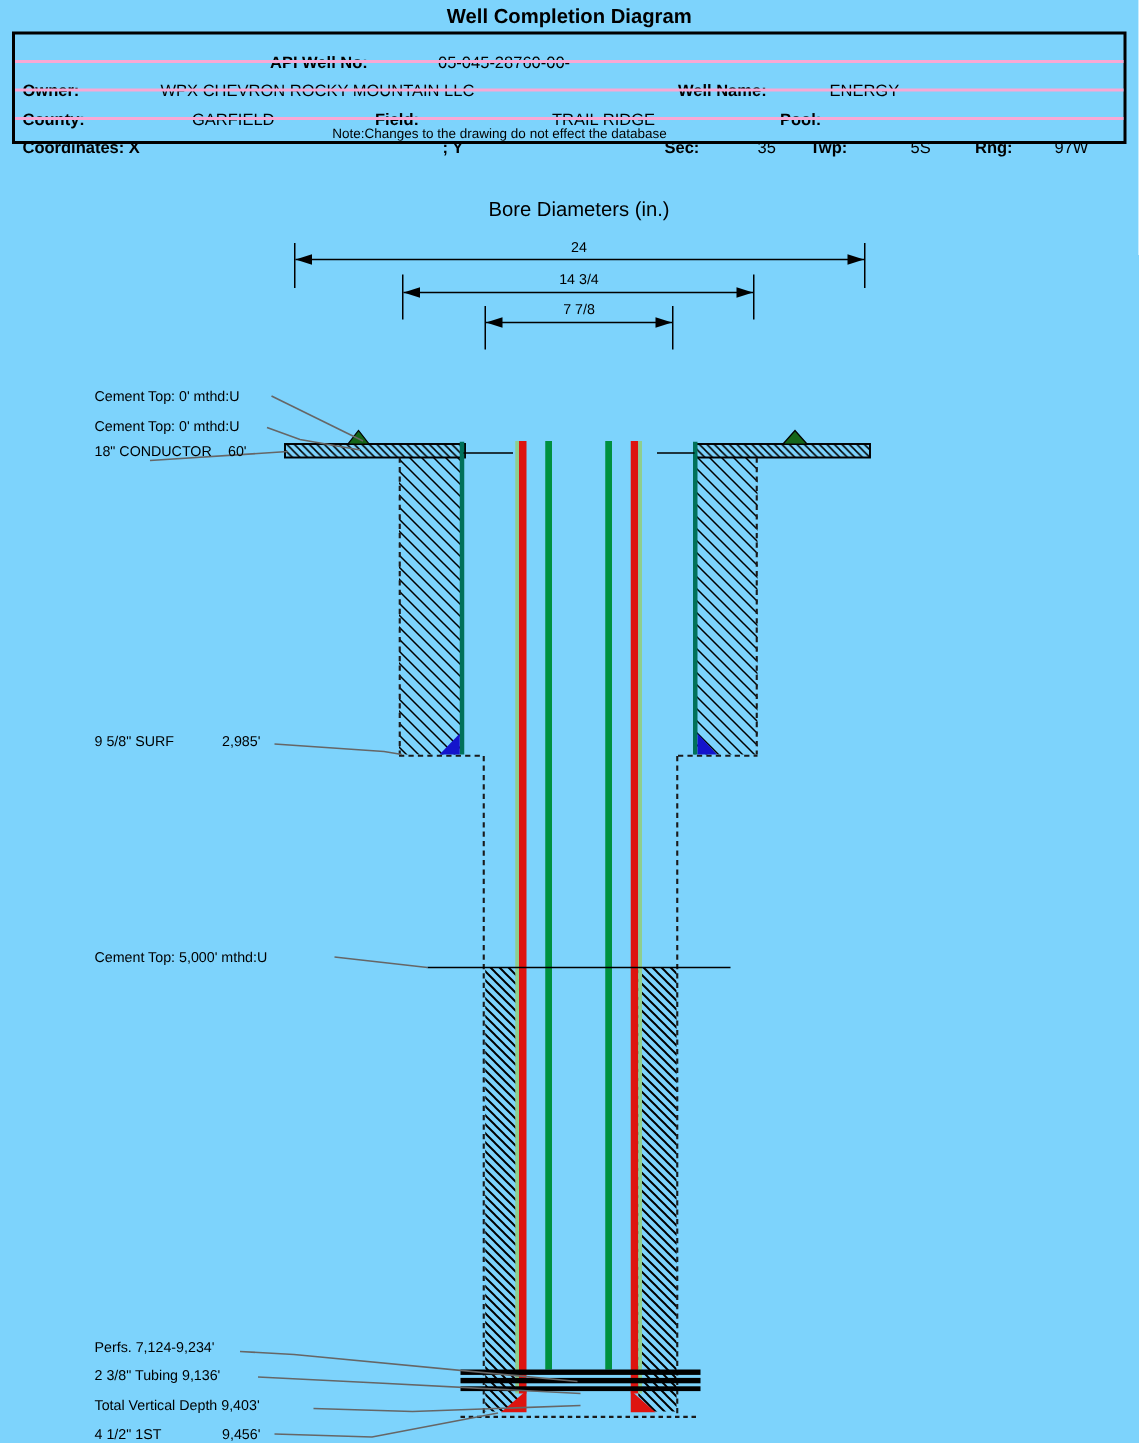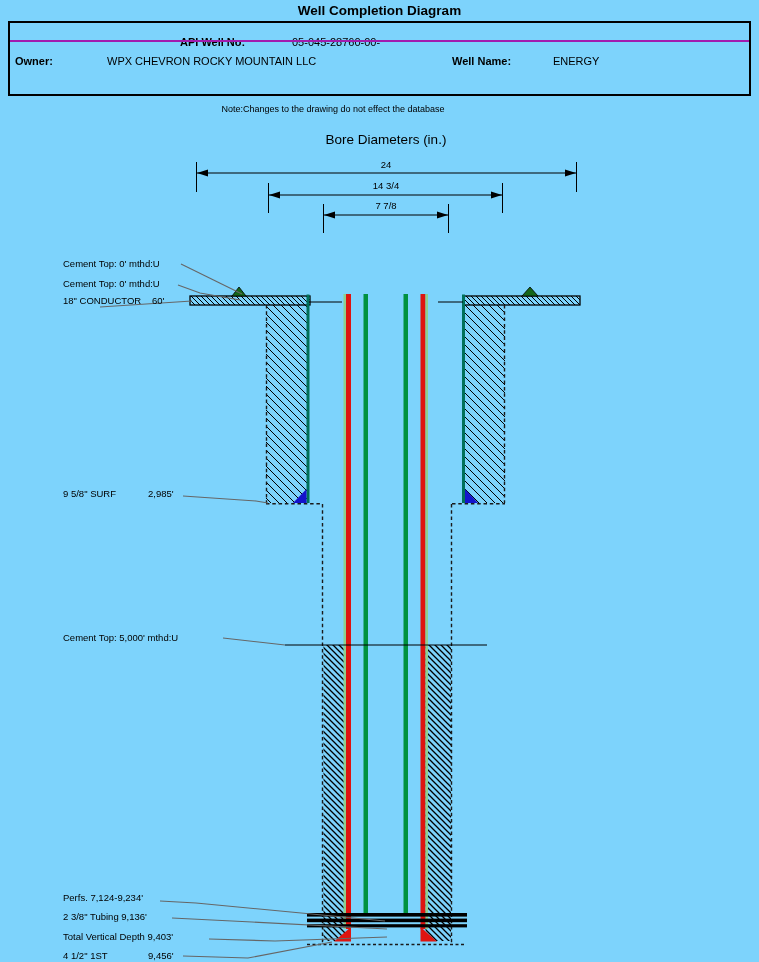--- a/index.html
+++ b/index.html
@@ -3,24 +3,24 @@
 <meta charset="utf-8">
 <style>
   html,body{margin:0;padding:0;background:#fff;}
   #page{position:relative;width:759px;height:962px;background:#7dd3fc;
         font-family:"Liberation Sans", sans-serif;color:#000;overflow:hidden;}
   #doc-title{position:absolute;left:0;top:3px;width:759px;text-align:center;
         font-size:13.5px;font-weight:bold;}
   #well-table{position:absolute;left:8px;top:21px;width:739px;height:71px;
         border:2px solid #000;}
   .trow{position:relative;width:100%;height:17px;font-size:11px;}
-  .trow + .trow{border-top:2px solid #a21caf;}
+  .trow + .trow{border-top:2px solid #f9a8d4;}
   .trow span{position:absolute;top:13px;white-space:pre;}
   .lbl{font-weight:bold;}
-  #note-line{position:absolute;left:0;top:104px;width:666px;text-align:center;
+  #note-line{position:absolute;left:0;top:84px;width:666px;text-align:center;
         font-size:9px;}
   svg{position:absolute;left:0;top:0;}
   text{font-family:"Liberation Sans", sans-serif;font-size:9.5px;fill:#000;}
   .dimtxt{font-size:9.5px;}
   .boretitle{font-size:13.5px;}
 </style>
 </head>
 <body>
 
 <div id="page">
@@ -30,20 +30,38 @@
   <div id="well-table">
     <div class="trow">
       <span class="lbl" style="left:170px">API Well No:</span>
       <span style="left:282px">05-045-28760-00-</span>
     </div>
     <div class="trow">
       <span class="lbl" style="left:5px">Owner:</span>
       <span style="left:97px">WPX CHEVRON ROCKY MOUNTAIN LLC</span>
       <span class="lbl" style="left:442px">Well Name:</span>
       <span style="left:543px">ENERGY</span>
+    </div>
+    <div class="trow">
+      <span class="lbl" style="left:5px">County:</span>
+      <span style="left:118px">GARFIELD</span>
+      <span class="lbl" style="left:240px">Field:</span>
+      <span style="left:358px">TRAIL RIDGE</span>
+      <span class="lbl" style="left:510px">Pool:</span>
+      <span style="left:560px"></span>
+    </div>
+    <div class="trow">
+      <span class="lbl" style="left:5px">Coordinates: X</span>
+      <span class="lbl" style="left:285px">; Y</span>
+      <span class="lbl" style="left:433px">Sec:</span>
+      <span style="left:495px">35</span>
+      <span class="lbl" style="left:530px">Twp:</span>
+      <span style="left:597px">5S</span>
+      <span class="lbl" style="left:640px">Rng:</span>
+      <span style="left:693px">97W</span>
     </div>
   </div>
 
   <div id="note-line">Note:Changes to the drawing do not effect the database</div>
 
   <svg width="759" height="962" viewBox="0 0 759 962">
     <defs>
       <pattern id="h8" patternUnits="userSpaceOnUse" width="8" height="8">
         <path d="M0,0 L8,8 M-2,6 L2,10 M6,-2 L10,2" stroke="#000" stroke-width="1" fill="none"></path>
       </pattern>

